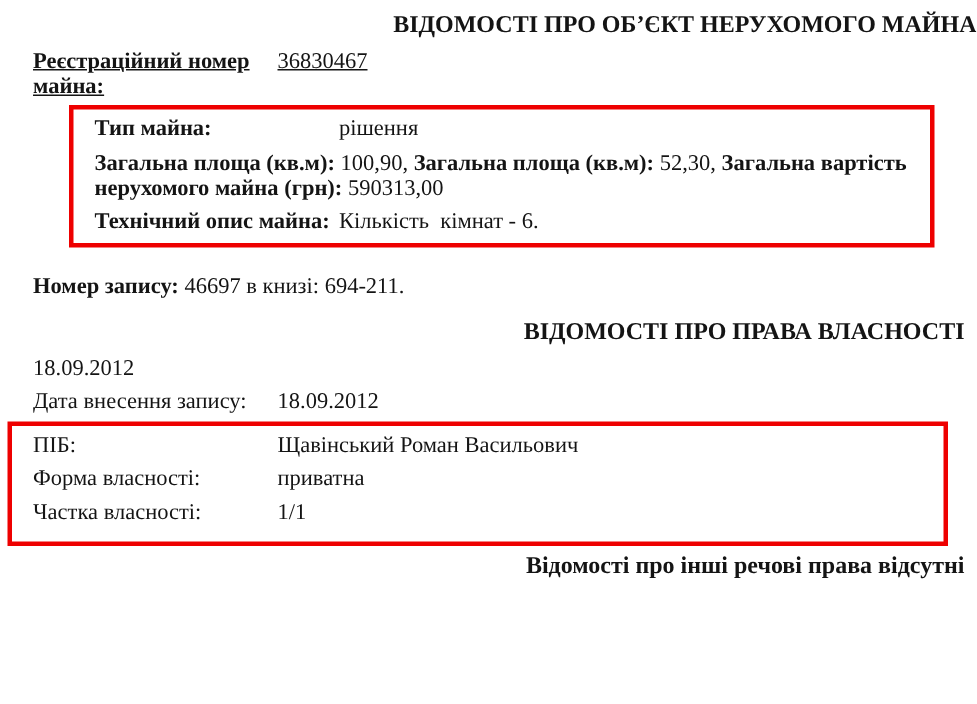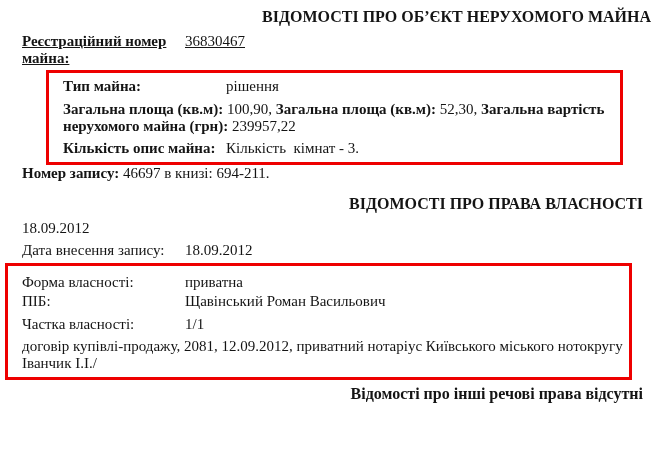--- a/index.html
+++ b/index.html
@@ -21,21 +21,21 @@
   .redbox { border:3px solid #ee0000; margin-left:-17px; padding:3px 6px 5px 14px; }
   .box1 { width:577px; margin-top:3px;margin-left:24px; }
   .box2 { width:627px; margin-top:4px; }
   .nowrap { white-space:nowrap; }
   .prews { white-space:pre-wrap; }
   .blur-patch {
     display:inline-block; width:26px; height:12px; margin-left:5px;
     background:#bdbdbd; filter:blur(3px); vertical-align:-1px; border-radius:2px;
   }
   .reg-row { margin-top:7px;text-decoration:underline; }
-  .rec-line { margin-top:0; }
+  .rec-line { margin-top:18px; }
   .t2 { margin-top:13px; }
   .decision-row { margin-top:7px; }
   .footer-note { margin-top:5px; }
 </style>
 </head>
 <body>
 
 <div class="page">
 
   <div class="title">ВІДОМОСТІ ПРО ОБ’ЄКТ НЕРУХОМОГО МАЙНА</div>
@@ -46,56 +46,55 @@
       <div class="lab">Реєстраційний номер майна:</div>
       <div class="val">36830467</div>
     </div>
 
     <div class="redbox box1">
       <div class="row s1" style="margin-top:2px;">
         <div class="lab">Тип майна:</div>
         <div class="val">рішення</div>
       </div>
       <div class="para">
-        <span class="b">Загальна площа (кв.м):</span><span> 100,90, </span><span class="b">Загальна площа (кв.м):</span><span> 52,30, </span><span class="b">Загальна вартість нерухомого майна (грн):</span><span> 239957,22</span>
+        <span class="b">Загальна площа (кв.м):</span><span> 100,90, </span><span class="b">Загальна площа (кв.м):</span><span> 52,30, </span><span class="b">Загальна вартість нерухомого майна (грн):</span><span> 590313,00</span>
       </div>
       <div class="row s1">
-        <div class="lab">Кількість опис майна:</div>
-        <div class="val prews">Кількість  кімнат - 3.</div>
+        <div class="lab">Технічний опис майна:</div>
+        <div class="val prews">Кількість  кімнат - 6.</div>
       </div>
     </div>
 
     <div class="para rec-line">
       <span class="b">Номер запису:</span><span> 46697 в книзі: 694-211.</span>
     </div>
 
     <div class="title t2">ВІДОМОСТІ ПРО ПРАВА ВЛАСНОСТІ</div>
 
     <div class="row decision-row">
       <div class="val">18.09.2012</div>
     </div>
     <div class="row">
       <div class="lab">Дата внесення запису:</div>
       <div class="val">18.09.2012</div>
     </div>
 
     <div class="redbox box2">
+      <div class="row" style="margin-top:2px;">
+        <div class="lab">ПІБ:</div>
+        <div class="val">Щавінський Роман Васильович</div>
+      </div>
       <div class="row">
         <div class="lab">Форма власності:</div>
         <div class="val">приватна</div>
-      </div>
-      <div class="row" style="margin-top:2px;">
-        <div class="lab">ПІБ:</div>
-        <div class="val">Щавінський Роман Васильович</div>
       </div>
       <div class="row">
         <div class="lab">Частка власності:</div>
         <div class="val">1/1</div>
       </div>
       <div class="row">
-        <div class="val">договір купівлі-продажу, 2081, 12.09.2012, приватний нотаріус Київського міського нотокругу Іванчик І.І./</div>
       </div>
     </div>
 
     <div class="title footer-note">Відомості про інші речові права відсутні</div>
 
   </div>
 </div>
 
 </body></html>

